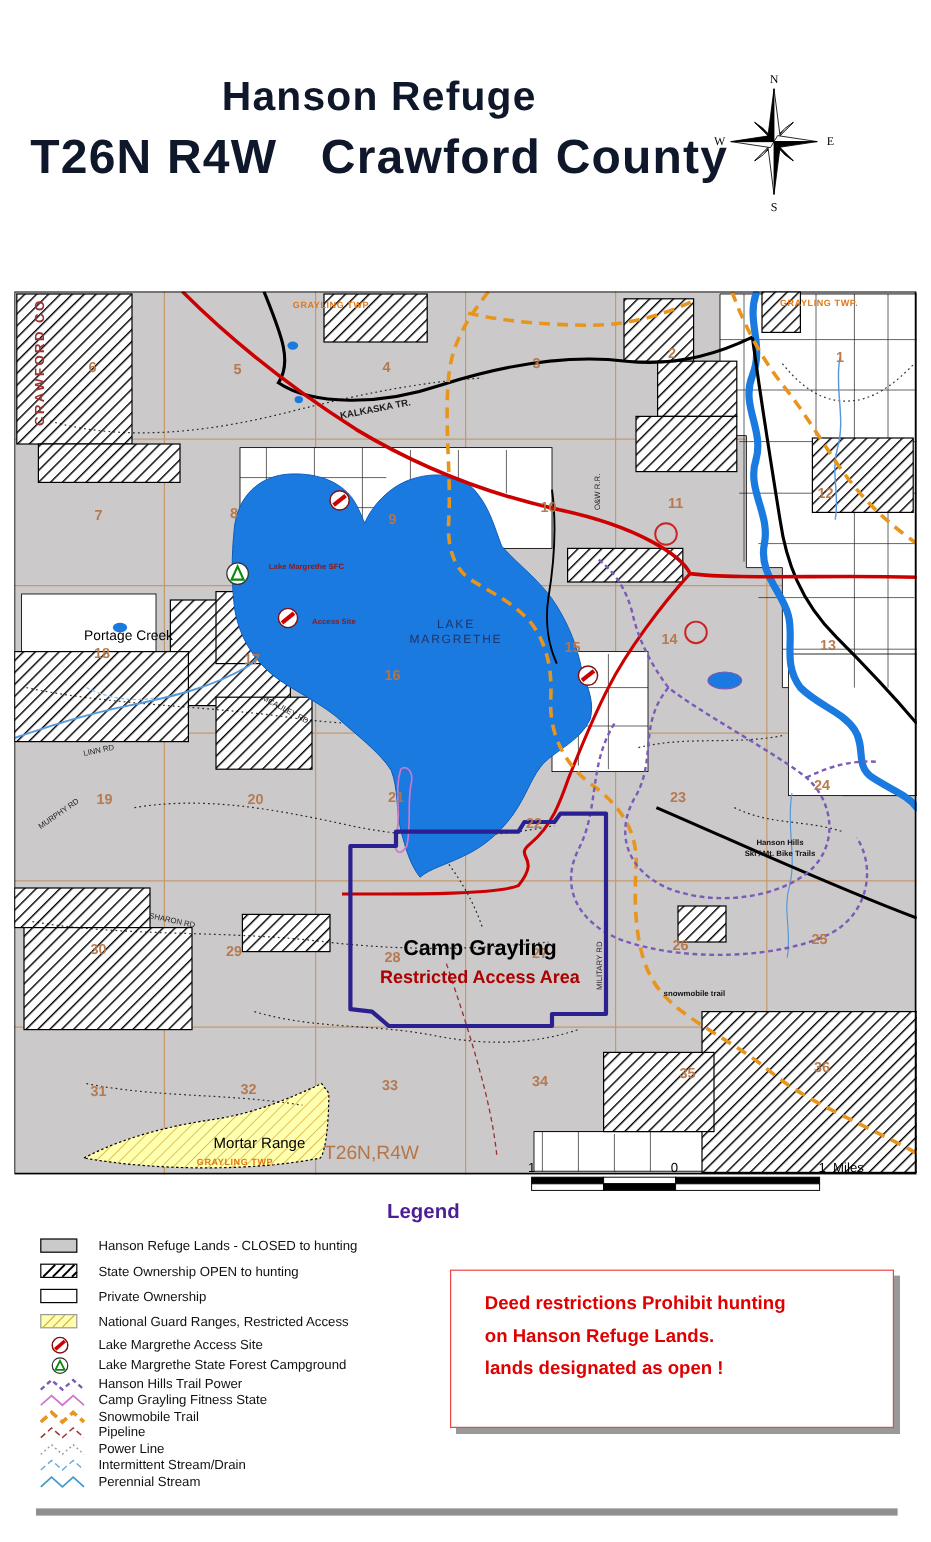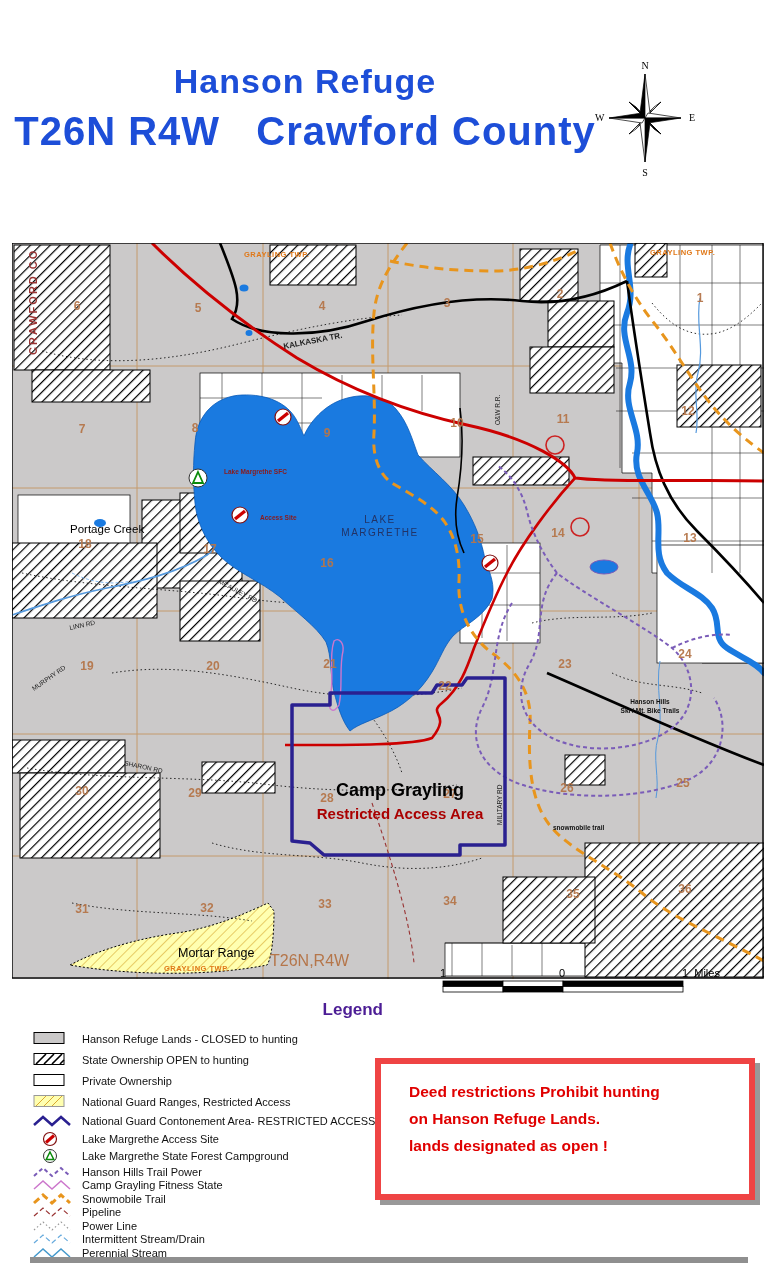--- a/index.html
+++ b/index.html
@@ -1,19 +1,19 @@
 <!DOCTYPE html>
 <html><head>
 <meta charset="utf-8">
 <style>
   html,body{margin:0;padding:0;background:#fff;width:776px;height:1285px;
     font-family:"Liberation Sans","DejaVu Sans",sans-serif;position:relative;overflow:hidden;}
   .abs{position:absolute;}
   
-  #title-block{left:5px;top:62px;width:600px;text-align:center;color:#1d4ed8;}
+  #title-block{left:16px;top:62px;width:600px;text-align:center;color:#0f172a;}
   #title-line1{font-size:34px;font-weight:bold;letter-spacing:1px;}
   #title-line2{font-size:40px;font-weight:bold;letter-spacing:1px;white-space:pre;margin-top:8px;}
   #compass{left:595px;top:60px;}
   .compass-label{font-size:10px;fill:#000;font-family:"Liberation Serif",serif;}
   
   #map-frame{left:12px;top:243px;width:752px;height:736px;}
   text{font-family:"Liberation Sans","DejaVu Sans",sans-serif;}
   .sec{font-size:12px;fill:#b5764a;font-weight:bold;opacity:.95;}
   .twp{font-size:7.5px;font-weight:bold;fill:#e07818;letter-spacing:.5px;}
   .tinyred{font-size:6.5px;font-weight:bold;fill:#8b1a1a;}
@@ -25,21 +25,21 @@
   #scalebar{left:430px;top:966px;}
   .sb-label{font-size:11px;fill:#000;white-space:pre;}
   
   #legend{left:33px;top:1000px;width:350px;}
   #legend-heading{font-size:17px;color:#4c1d95;margin:0 0 8px 12px;text-align:right;}
   .lg-row{display:flex;align-items:center;gap:9px;}
   .lg-label{font-size:11px;color:#111;white-space:nowrap;}
   .lg-sw{flex:0 0 40px;display:flex;justify-content:flex-start;}
   
   #notice-box{left:375px;top:1058px;width:368px;height:130px;background:#fff;
-    border:6px solid #ef4444;box-shadow:5px 5px 0 #999;}
+    border:1px solid #ef4444;box-shadow:5px 5px 0 #999;}
   .notice-line{color:#e00000;font-weight:bold;font-size:15.5px;line-height:27px;
     padding-left:28px;white-space:pre;}
   #notice-box .notice-line:first-child{margin-top:14px;}
   #page-shadow{left:30px;top:1257px;width:718px;height:6px;background:#8f8f8f;}
 </style>
 </head>
 <body>
 
 <div class="abs" id="title-block">
   <div id="title-line1">Hanson Refuge</div>
@@ -336,28 +336,20 @@
       </div>
       <div class="lg-row" style="height: 21px;">
         <span class="lg-sw">
           <svg width="34" height="15">
             <rect x="1" y="1.5" width="30" height="11" fill="#ffffb0" stroke="#999"></rect>
             <path d="M3,12 L13,2 M11,12 L21,2 M19,12 L29,2" stroke="#d8a830" stroke-width="1"></path>
           </svg>
         </span>
         <span class="lg-label">National Guard Ranges, Restricted Access</span>
       </div>
-      <div class="lg-row" style="height: 18px;">
-        <span class="lg-sw">
-          <svg width="38" height="14">
-            <polyline points="1,11 10,3 19,11 28,3 37,11" fill="none" stroke="#2a2090" stroke-width="2.5"></polyline>
-          </svg>
-        </span>
-        <span class="lg-label">National Guard Contonement Area- RESTRICTED ACCESS</span>
-      </div>
       <div class="lg-row" style="height: 17.5px;">
         <span class="lg-sw">
           <svg width="34" height="16">
             <g transform="translate(17,8)">
               <circle r="6.5" fill="#fff" stroke="#801010" stroke-width="1.2"></circle>
               <line x1="-4" y1="3.5" x2="4" y2="-3.5" stroke="#cc0000" stroke-width="3"></line>
             </g>
           </svg>
         </span>
         <span class="lg-label">Lake Margrethe Access Site</span>

